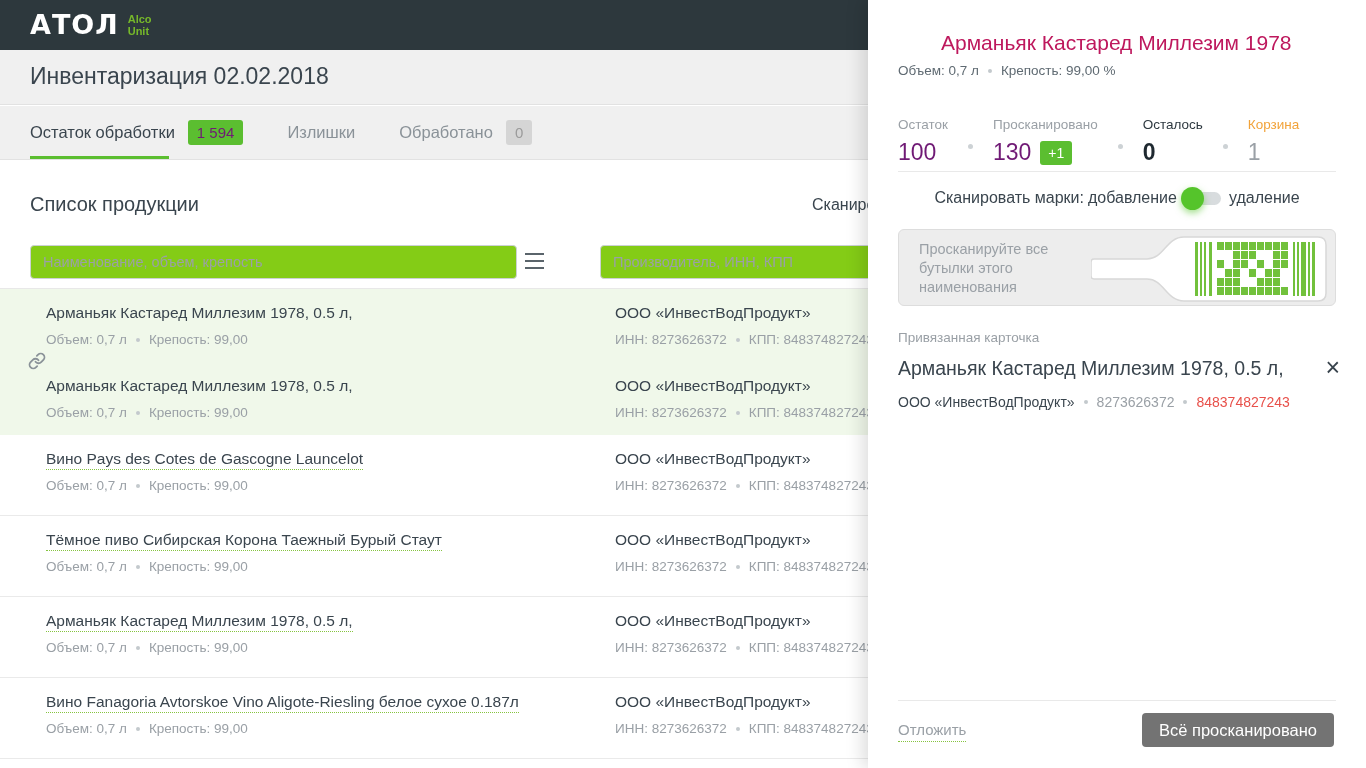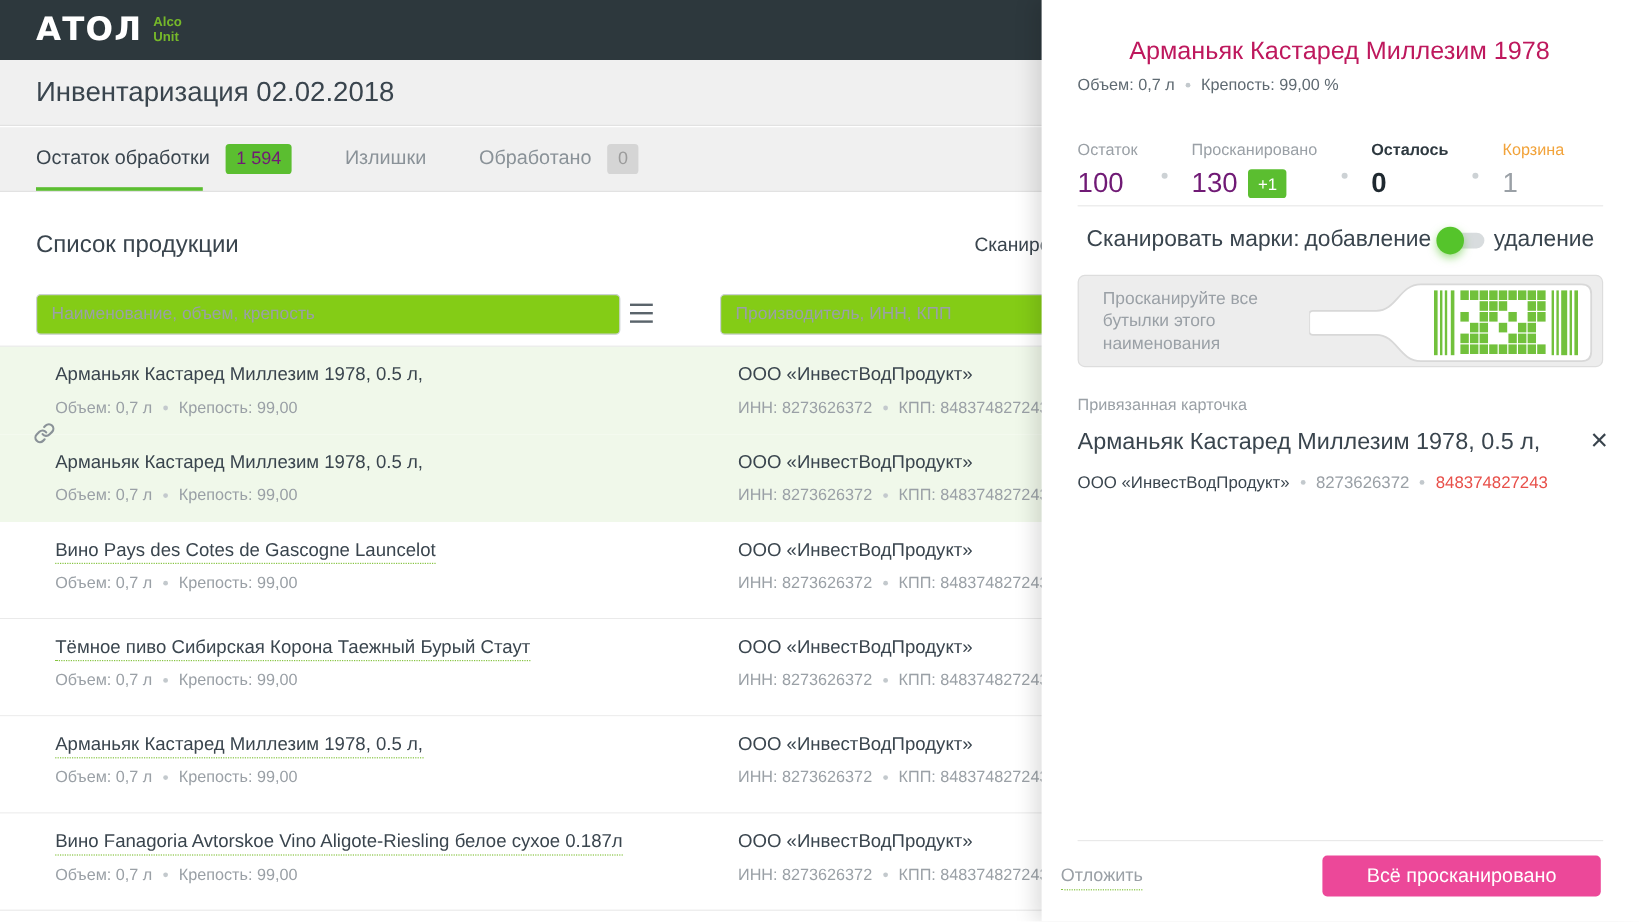--- a/index.html
+++ b/index.html
@@ -56,48 +56,48 @@
   .panel {
     position:absolute; left:868px; top:0; width:498px; height:768px; background:#fff;
     z-index:10; box-shadow:-6px 0 16px rgba(0,0,0,0.13);
   }
   .panel-title { position:absolute; left:30px; top:31px; font-size:21px; color:#be185d;margin-left:43px; }
   .panel-meta { position:absolute; left:30px; top:63px; font-size:13.5px; color:#5f6a72; display:flex; align-items:center; }
   .stats { position:absolute; left:30px; top:99px; display:flex;margin-top:18px; }
   .stat .lbl { font-size:13.5px; color:#9aa0a6; margin-bottom:7px; white-space:nowrap; }
   .stat .valrow { display:flex; align-items:center; gap:9px; }
   .stat .val { font-size:23px; color:#701a75; }
-  .stat.bold .lbl { color:#2e3940; font-weight:bold; }
+  .stat.bold .lbl { color:#2e3940; font-weight:normal; }
   .stat.bold .val { color:#1f2930; font-weight:bold; }
   .stat.basket .lbl { color:#f2a33a; }
   .stat.basket .val { color:#9aa0a6; }
   .plus-badge { font-size:14px; color:#fff; background:#5bbe30; border-radius:3px; padding:4px 8px; }
   .sep { width:5px; height:5px; border-radius:50%; background:#cdd2d5; margin:27px 20px 0 20px; flex:none; }
   .divider { position:absolute; left:30px; right:30px; height:0; border-top:1px solid #e9e9e9; }
   .d1 { top:171px; } .d2 { top:700px; }
-  .toggle-row { position:absolute; left:0; top:189px; width:100%; display:flex; justify-content:center; align-items:center; gap:4px; font-size:19px; color:#3a454e; }
+  .toggle-row { position:absolute; left:0; top:189px; width:100%; display:flex; justify-content:center; align-items:center; gap:4px; font-size:16px; color:#3a454e; }
   .switch { position:relative; width:36px; height:13px; margin:0 4px; cursor:pointer; }
   .switch .track { position:absolute; left:0; top:0; width:36px; height:13px; border-radius:7px; background:#d8dcde; }
   .switch .knob { position:absolute; left:-4px; top:-5px; width:23px; height:23px; border-radius:50%; background:#55c42b; box-shadow:0 3px 7px rgba(85,196,43,0.55); }
   .scan-box {
     position:absolute; left:30px; top:229px; width:438px; height:77px;
     background:#ededed; border:1px solid #ddd; border-radius:6px;
   }
   .scan-hint { position:absolute; left:20px; top:10px; width:165px; font-size:14.5px; line-height:19px; color:#9aa0a6; }
   .bottle { position:absolute; right:6px; top:3px; }
   .linked-label { position:absolute; left:30px; top:330px; font-size:13.5px; color:#9aa0a6; }
   .card-title { position:absolute; left:30px; top:357px; width:410px; font-size:19.5px; color:#3a454e; white-space:nowrap; overflow:hidden; }
   .card-close { position:absolute; right:26px; top:355px; font-size:25px; color:#39444d; line-height:24px; cursor:pointer; }
   .card-meta { position:absolute; left:30px; top:394px; font-size:14px; color:#3a454e; display:flex; align-items:center; }
   .card-meta .inn { color:#9aa0a6; }
   .card-meta .kpp { color:#e8504a; }
-  .postpone { position:absolute; left:16px; top:721px; font-size:15px; color:#9aa0a6; border-bottom:1px dotted #86c440; padding-bottom:3px; cursor:pointer; }
+  .postpone { position:absolute; left:30px; top:721px; font-size:15px; color:#9aa0a6; border-bottom:1px dotted #86c440; padding-bottom:3px; cursor:pointer; }
   .btn-green {
-    position:absolute; right:32px; top:713px; height:34px; padding:0 37px;
-    background:#ec4899; border:none; border-radius:4px; color:#fff; font-size:16.5px;
+    position:absolute; right:32px; top:713px; height:34px; padding:0 17px;
+    background:#737373; border:none; border-radius:4px; color:#fff; font-size:16.5px;
     font-family:"Liberation Sans", sans-serif; cursor:pointer;text-align:right;
   }
 </style>
 </head>
 <body>
 
 <div class="topbar">
   <div class="logo">
     <span class="logo-main">АТОЛ</span>
     <span class="logo-sub">

